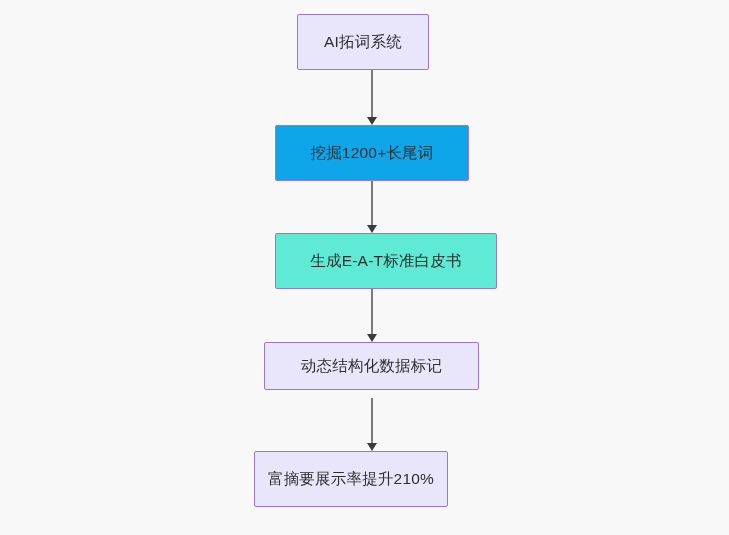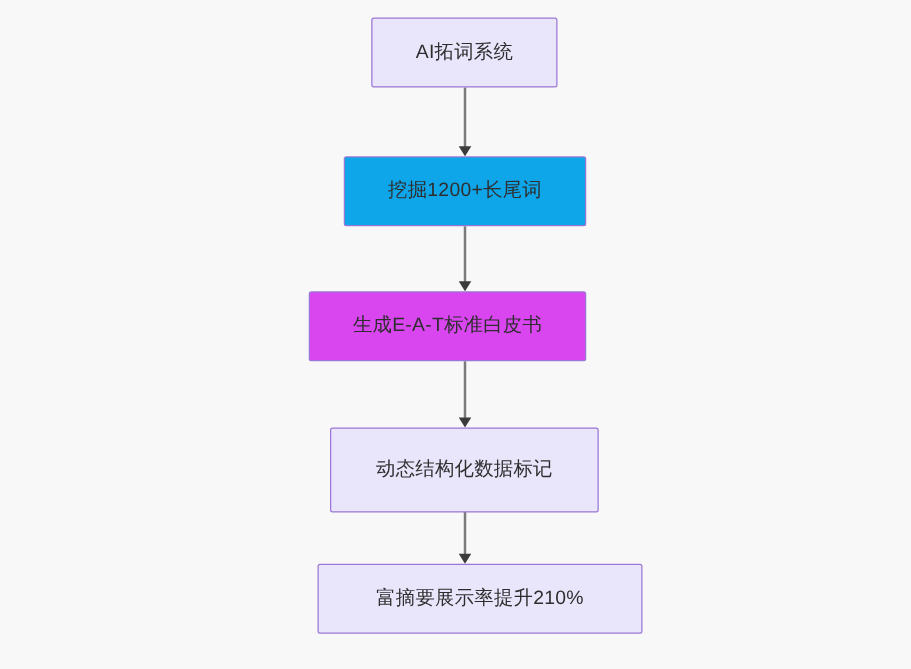--- a/index.html
+++ b/index.html
@@ -71,29 +71,29 @@
   </div>
   <div class="edge" style="left: 371px; top: 289px; width: 2px; height: 53px;">
     <div class="edge-line" style="height: 46px; background: rgb(123, 123, 123);"></div>
     <div class="edge-head" style="top: 44.5px; border-top-color: rgb(59, 59, 59);"></div>
   </div>
   <div class="edge" style="left: 371px; top: 398px; width: 2px; height: 53px;">
     <div class="edge-line" style="height: 46px; background: rgb(123, 123, 123);"></div>
     <div class="edge-head" style="top: 44.5px; border-top-color: rgb(59, 59, 59);"></div>
   </div>
 
-  <div class="node" style="left: 297px; top: 14px; width: 149px; height: 56px; background: rgb(233, 230, 251); border-color: rgb(154, 119, 214); justify-content: center;">
+  <div class="node" style="left: 297px; top: 14px; width: 132px; height: 56px; background: rgb(233, 230, 251); border-color: rgb(154, 119, 214); justify-content: center;">
     <span class="node-label" style="color: rgb(46, 46, 46);">AI拓词系统</span>
   </div>
   <div class="node" style="left: 275px; top: 125px; width: 194px; height: 56px; background: #0ea5e9; border-color: rgb(154, 119, 214);">
     <span class="node-label" style="color: rgb(46, 46, 46);">挖掘1200+长尾词</span>
   </div>
-  <div class="node" style="left: 247px; top: 233px; width: 222px; height: 56px; background: #d946ef; border-color: rgb(154, 119, 214);">
+  <div class="node" style="left: 275px; top: 233px; width: 222px; height: 56px; background: #5eead4; border-color: rgb(154, 119, 214);">
     <span class="node-label" style="color: rgb(46, 46, 46);">生成E-A-T标准白皮书</span>
   </div>
-  <div class="node" style="left: 264px; top: 342px; width: 215px; height: 68px; background: rgb(233, 230, 251); border-color: rgb(154, 119, 214);">
+  <div class="node" style="left: 264px; top: 342px; width: 215px; height: 48px; background: rgb(233, 230, 251); border-color: rgb(154, 119, 214);">
     <span class="node-label" style="color: rgb(46, 46, 46);">动态结构化数据标记</span>
   </div>
-  <div class="node" style="left: 254px; top: 451px; width: 260px; height: 56px; background: rgb(233, 230, 251); border-color: rgb(154, 119, 214);">
+  <div class="node" style="left: 254px; top: 451px; width: 194px; height: 56px; background: rgb(233, 230, 251); border-color: rgb(154, 119, 214);">
     <span class="node-label" style="color: rgb(46, 46, 46);">富摘要展示率提升210%</span>
   </div>
 
 </div>
 
 </body></html>

